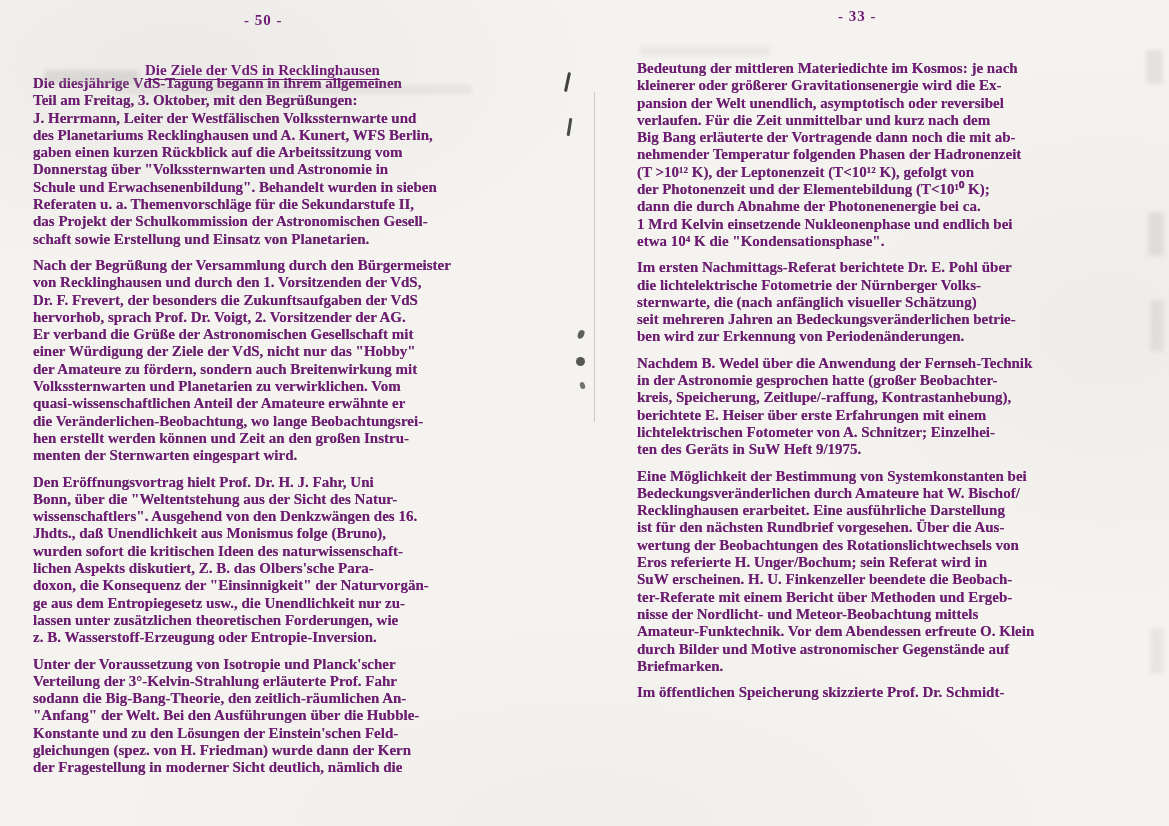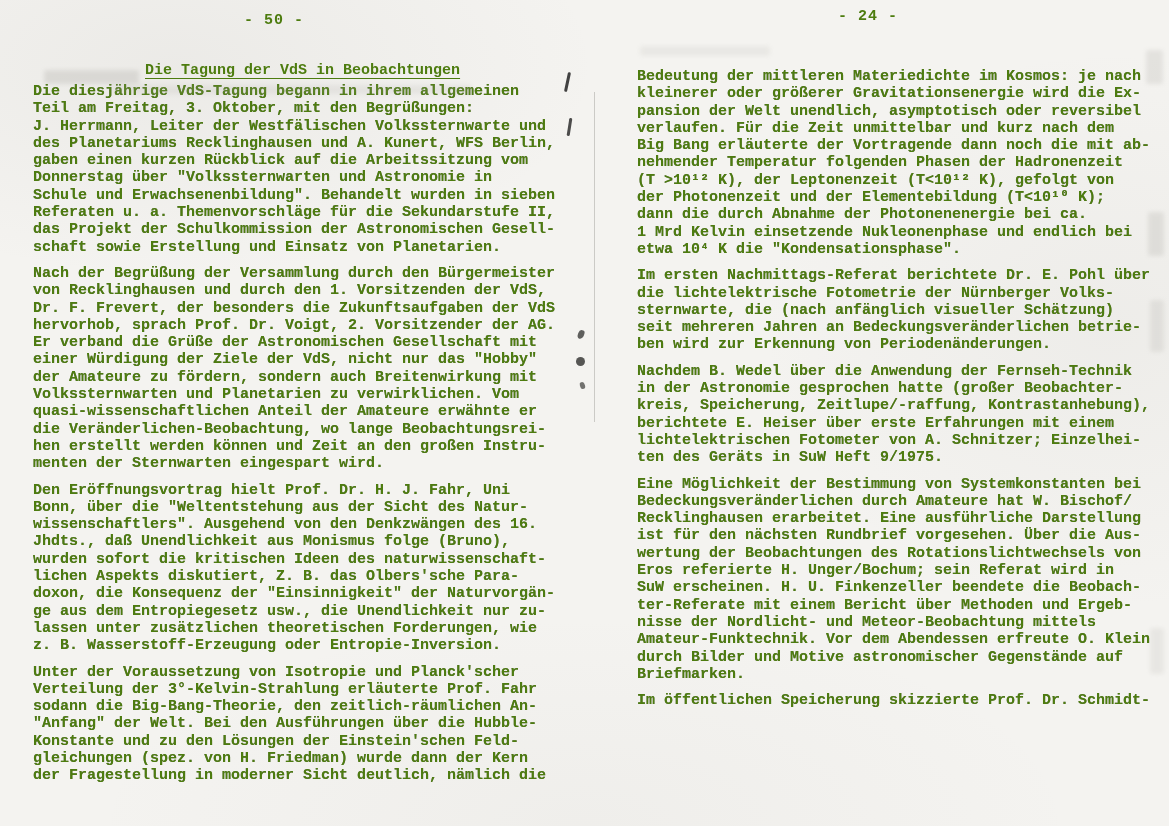--- a/index.html
+++ b/index.html
@@ -1,22 +1,22 @@
 <!DOCTYPE html>
 <html><head>
 <meta charset="utf-8">
 <style>
   html,body{margin:0;padding:0;background:#e8e7e4;}
   .scan{
     position:relative;
     width:1169px;height:826px;
     background:#f4f3f0;
     overflow:hidden;
-    font-family:Liberation Mono, monospace;
-    color:#4d7c0f;
+    font-family:Liberation Serif, serif;
+    color:#701a75;
   }
   
   .scan::before{
     content:"";position:absolute;inset:0;
     background:
       radial-gradient(ellipse 600px 300px at 15% 8%, rgba(160,158,152,.10), transparent 70%),
       radial-gradient(ellipse 500px 400px at 95% 40%, rgba(160,158,152,.08), transparent 70%),
       radial-gradient(ellipse 700px 300px at 50% 100%, rgba(160,158,152,.06), transparent 70%);
     pointer-events:none;
   }
@@ -28,21 +28,21 @@
   }
   .pagenum.left{left:244px;top:12px;}
   .pagenum.right{left:838px;top:8px;}
   .title{
     position:absolute;left:145px;top:62px;
     margin:0;font-size:15px;font-weight:bold;
     text-decoration:underline;
     text-underline-offset:4px;
     white-space:pre;
   }
-  .col{position:absolute;margin-top:8px;}
+  .col{position:absolute;}
   .col.left{left:33px;top:75px;width:545px;}
   .col.right{left:637px;top:60px;width:525px;}
   .col p{
     margin:0 0 9px 0;
     font-size:15px;
     line-height:17.3px;
     font-weight:bold;
     white-space:pre;
     text-shadow:0 0 .4px rgba(40,40,40,.55);
   }
@@ -52,21 +52,21 @@
   .gutter-line{position:absolute;width:1px;background:#9a9892;opacity:.45;}
   .blot{position:absolute;background:#3a3a38;}
 </style>
 </head>
 <body>
 
 <div class="scan">
 
   <section>
     <div class="pagenum left">- 50 -</div>
-    <h1 class="title">Die Tagung der VdS in Beobachtungen</h1>
+    <h1 class="title">Die Ziele der VdS in Recklinghausen</h1>
     <div class="col left">
       <p>Die diesjährige VdS-Tagung begann in ihrem allgemeinen
 Teil am Freitag, 3. Oktober, mit den Begrüßungen:
 J. Herrmann, Leiter der Westfälischen Volkssternwarte und
 des Planetariums Recklinghausen und A. Kunert, WFS Berlin,
 gaben einen kurzen Rückblick auf die Arbeitssitzung vom
 Donnerstag über "Volkssternwarten und Astronomie in
 Schule und Erwachsenenbildung". Behandelt wurden in sieben
 Referaten u. a. Themenvorschläge für die Sekundarstufe II,
 das Projekt der Schulkommission der Astronomischen Gesell-
@@ -97,21 +97,21 @@
 Verteilung der 3°-Kelvin-Strahlung erläuterte Prof. Fahr
 sodann die Big-Bang-Theorie, den zeitlich-räumlichen An-
 "Anfang" der Welt. Bei den Ausführungen über die Hubble-
 Konstante und zu den Lösungen der Einstein'schen Feld-
 gleichungen (spez. von H. Friedman) wurde dann der Kern
 der Fragestellung in moderner Sicht deutlich, nämlich die</p>
     </div>
   </section>
 
   <section>
-    <div class="pagenum right">- 24 -</div>
+    <div class="pagenum right">- 33 -</div>
     <div class="col right">
       <p>Bedeutung der mittleren Materiedichte im Kosmos: je nach
 kleinerer oder größerer Gravitationsenergie wird die Ex-
 pansion der Welt unendlich, asymptotisch oder reversibel
 verlaufen. Für die Zeit unmittelbar und kurz nach dem
 Big Bang erläuterte der Vortragende dann noch die mit ab-
 nehmender Temperatur folgenden Phasen der Hadronenzeit
 (T &gt;10¹² K), der Leptonenzeit (T&lt;10¹² K), gefolgt von
 der Photonenzeit und der Elementebildung (T&lt;10¹⁰ K);
 dann die durch Abnahme der Photonenenergie bei ca.

